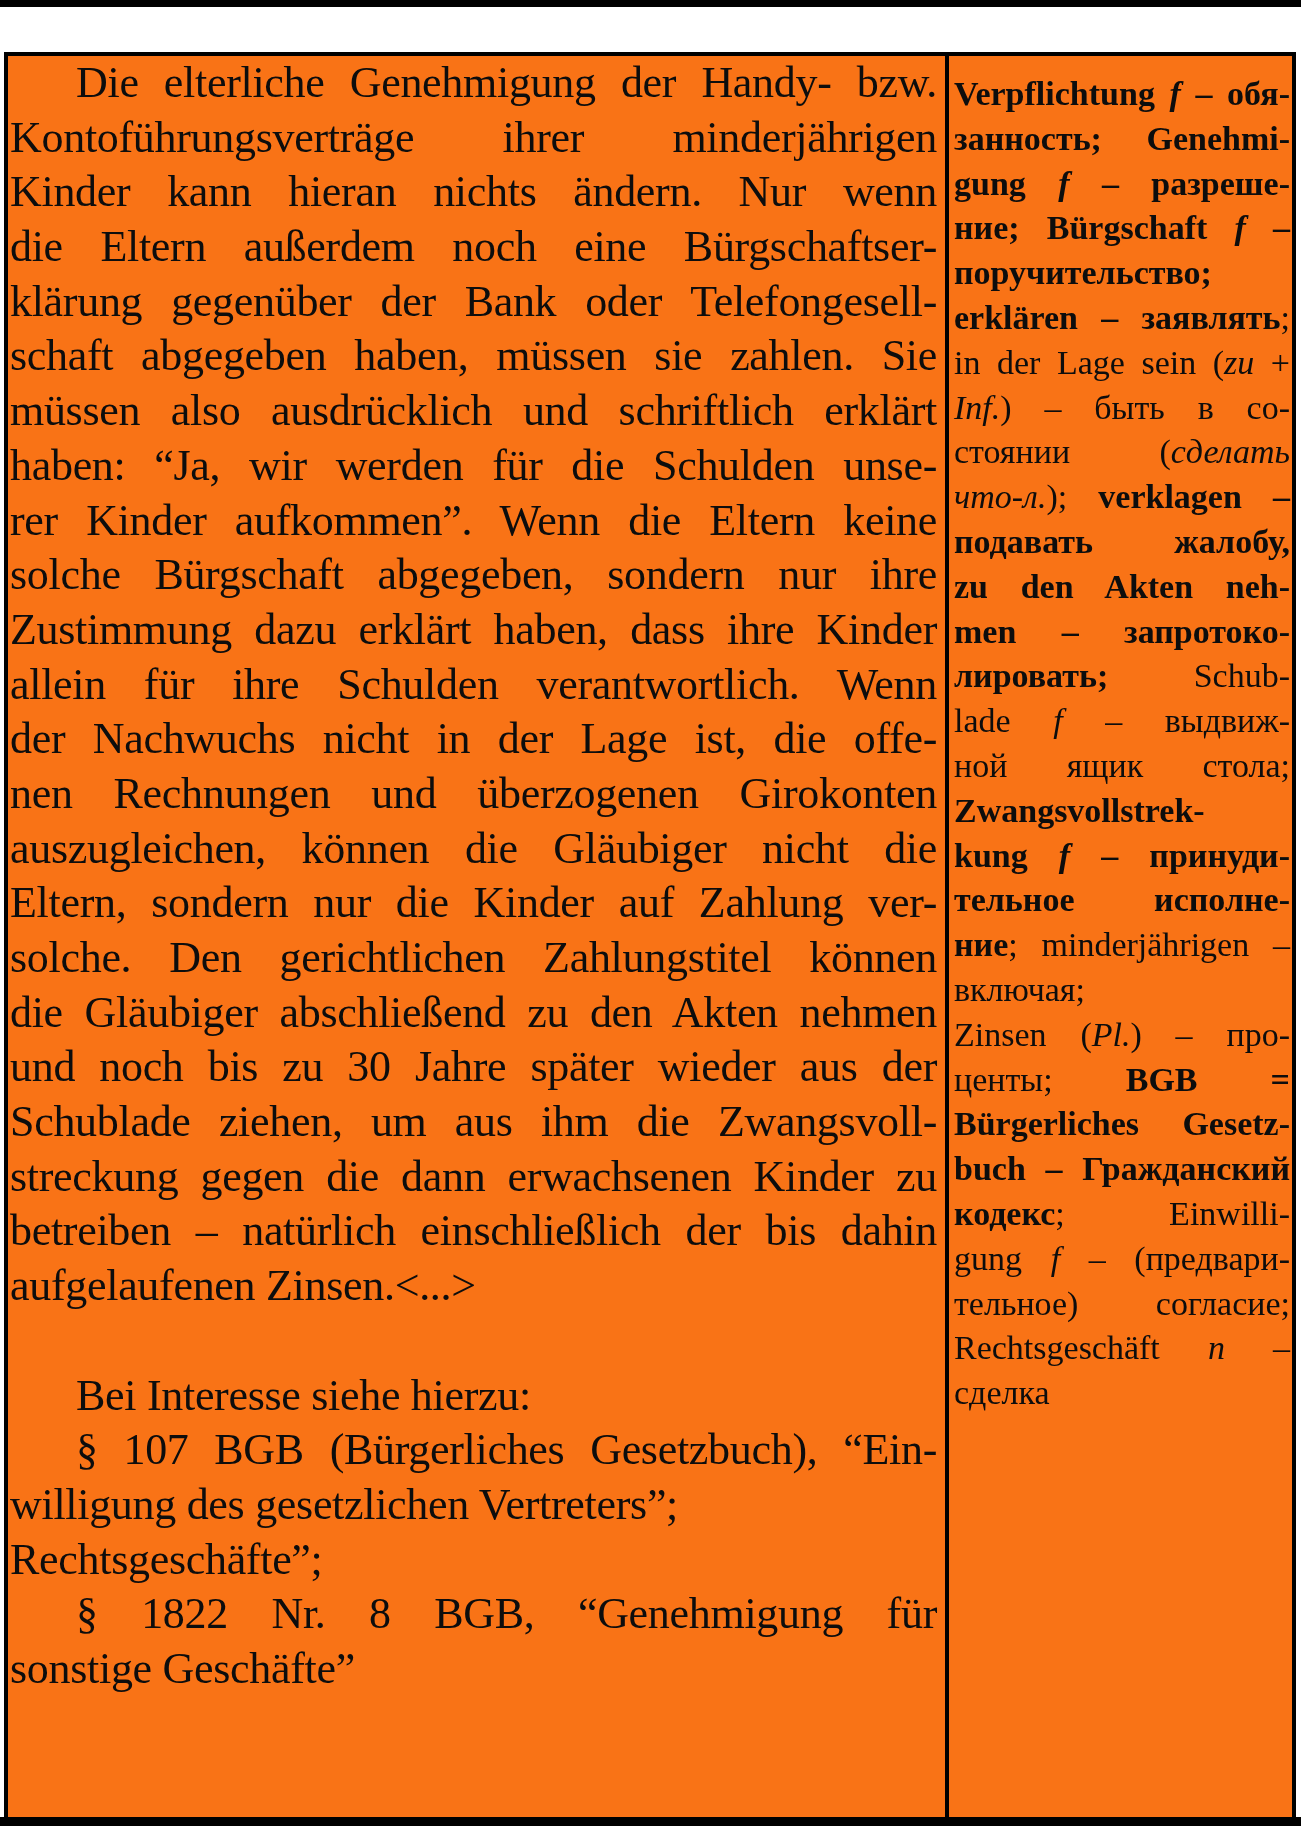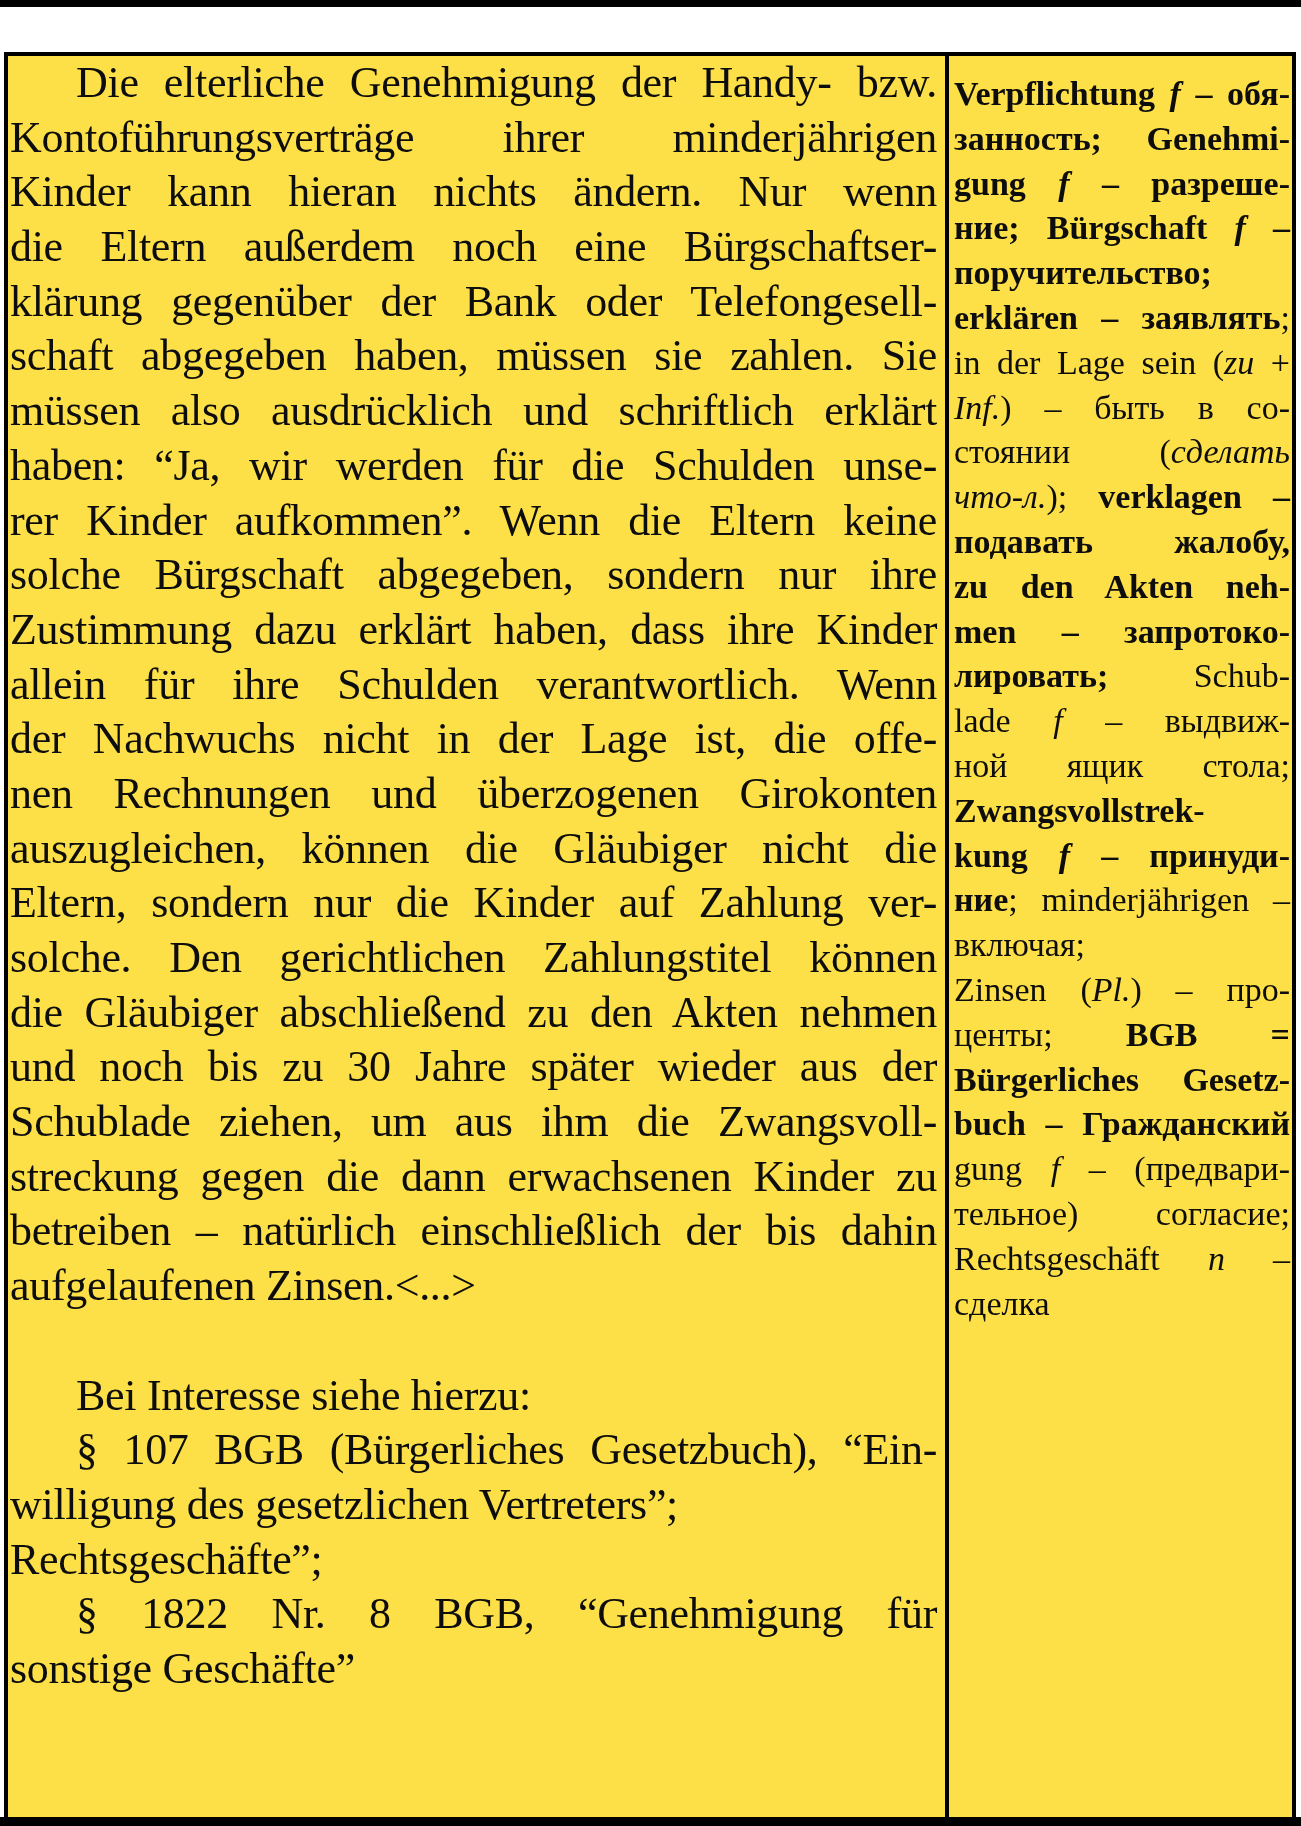--- a/index.html
+++ b/index.html
@@ -9,21 +9,21 @@
     --right-lh:44.8px;
   }
   html,body{margin:0;padding:0;background:#ffffff;}
   body{width:1301px;height:1826px;position:relative;overflow:hidden;
        font-family:"Liberation Serif","DejaVu Serif",serif;color:var(--ink);}
   .page{position:absolute;inset:0;background:#fff;}
   .top-rule{position:absolute;left:0;top:0;width:1301px;height:7px;background:var(--rule);}
   .bottom-rule{position:absolute;left:0;top:1817px;width:1301px;height:9px;background:var(--rule);}
   .sheet{position:absolute;left:4px;top:52px;width:1292px;height:1765px;
          box-sizing:border-box;border:4px solid var(--rule);border-bottom:none;
-         display:flex;background:#fde047;}
+         display:flex;background:#f97316;}
   .col{box-sizing:border-box;}
   .col.left{width:937px;padding:0 8px 0 2px;}
   .col.right{flex:1;border-left:4px solid var(--rule);padding:16px 2px 0 5px;}
 
   .left .line{
     font-size:44px;line-height:var(--left-lh);height:var(--left-lh);
     text-align:justify;text-align-last:justify;
     letter-spacing:-0.3px;
   }
   .left .line.indent{text-indent:66px;}
@@ -90,26 +90,28 @@
         <div class="line"><span class="s-r">стоянии (</span><span class="s-i">сделать</span></div>
         <div class="line"><span class="s-i">что-л.</span><span class="s-r">); </span><span class="s-b">verklagen –</span></div>
         <div class="line"><span class="s-b">подавать жалобу,</span></div>
         <div class="line"><span class="s-b">zu den Akten neh-</span></div>
         <div class="line"><span class="s-b">men – запротоко-</span></div>
         <div class="line"><span class="s-b">лировать;</span><span class="s-r"> Schub-</span></div>
         <div class="line"><span class="s-r">lade </span><span class="s-i">f</span><span class="s-r"> – выдвиж-</span></div>
         <div class="line"><span class="s-r">ной ящик стола;</span></div>
         <div class="line end"><span class="s-b">Zwangsvollstrek-</span></div>
         <div class="line"><span class="s-b">kung </span><span class="s-bi">f</span><span class="s-b"> – принуди-</span></div>
+        <div class="line"><span class="s-b">тельное исполне-</span></div>
         <div class="line"><span class="s-b">ние</span><span class="s-r">; minderjährigen –</span></div>
         <div class="line end"><span class="s-r">включая;</span></div>
         <div class="line"><span class="s-r">Zinsen (</span><span class="s-i">Pl.</span><span class="s-r">) – про-</span></div>
         <div class="line"><span class="s-r">центы; </span><span class="s-b">BGB =</span></div>
         <div class="line"><span class="s-b">Bürgerliches Gesetz-</span></div>
         <div class="line"><span class="s-b">buch – Гражданский</span></div>
+        <div class="line"><span class="s-b">кодекс</span><span class="s-r">; Einwilli-</span></div>
         <div class="line"><span class="s-r">gung </span><span class="s-i">f</span><span class="s-r"> – (предвари-</span></div>
         <div class="line"><span class="s-r">тельное) согласие;</span></div>
         <div class="line"><span class="s-r">Rechtsgeschäft </span><span class="s-i">n</span><span class="s-r"> –</span></div>
         <div class="line end"><span class="s-r">сделка</span></div>
       </div>
   </div>
   <div class="bottom-rule"></div>
 </div>
 
 </body></html>

